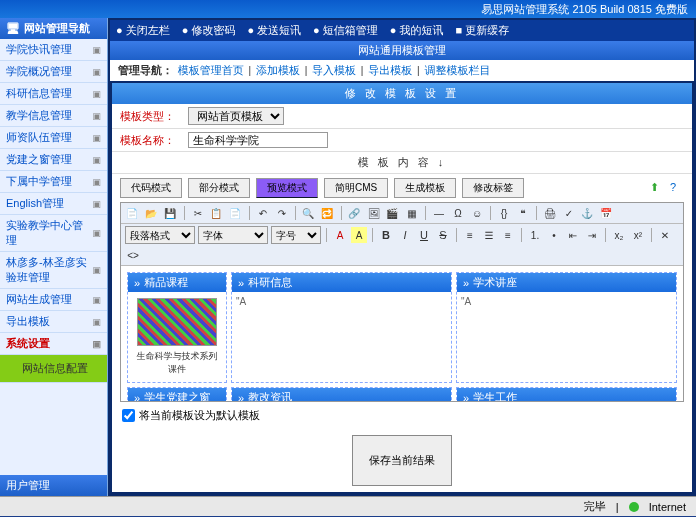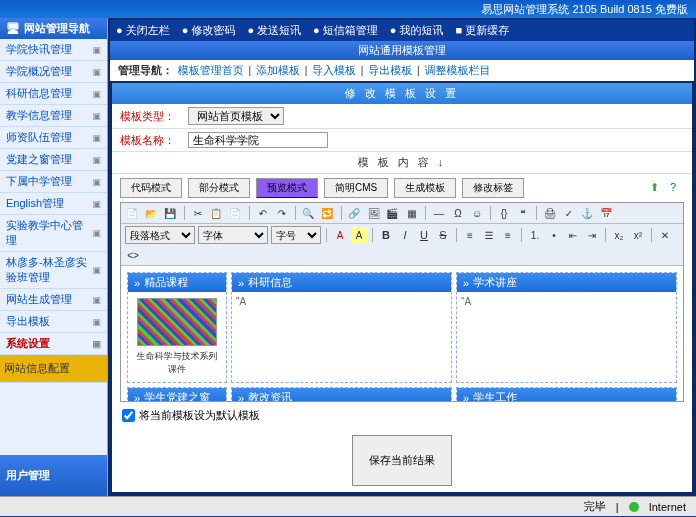--- a/index.html
+++ b/index.html
@@ -5,23 +5,23 @@
 *{margin:0;padding:0;box-sizing:border-box;font-family:"Microsoft YaHei",SimSun,Arial,sans-serif;font-size:11px}
 body{background:#1a3d8a;width:696px;height:517px;overflow:hidden}
 .titlebar{background:linear-gradient(#0a5bcc,#1876dd);height:18px;color:#fff;padding:2px 8px;display:flex;justify-content:space-between}
 .main{display:flex;height:478px}
 .sidebar{width:108px;background:#e8f0ff;border-right:1px solid #7aa8e0;display:flex;flex-direction:column}
 .sb-head{background:linear-gradient(#3a7ce8,#1d5fc8);color:#fff;padding:3px 6px;display:flex;align-items:center;gap:4px;font-weight:bold}
 .sb-info{padding:4px 8px;font-size:10px;color:#333;line-height:14px;background:#d8e6ff;border-bottom:1px solid #a8c8f0}
 .sb-info a{color:#c00;text-decoration:none;margin-right:8px}
 .sb-menu{flex:1;overflow-y:auto}
 .mi{display:flex;align-items:center;justify-content:space-between;padding:3px 6px;border-bottom:1px solid #c8dcf8;background:#e8f0ff;cursor:pointer;color:#0050c8}
-.mi.sub{padding-left:4px;color:#333;background:#eab308}
+.mi.sub{padding-left:22px;color:#333;background:#84cc16}
 .mi .arr{font-size:9px;color:#888}
-.sb-foot{background:linear-gradient(#3a7ce8,#1d5fc8);color:#fff;padding:13px 6px;font-weight:bold}
+.sb-foot{background:linear-gradient(#3a7ce8,#1d5fc8);color:#fff;padding:3px 6px;font-weight:normal}
 .content{flex:1;background:#0a2a6a;padding:2px;display:flex;flex-direction:column}
 .topmenu{background:#0a3a9a;color:#fff;padding:3px 6px;display:flex;gap:12px;font-size:10px}
 .topmenu span{cursor:pointer}
 .crumb{background:linear-gradient(#3a7ce8,#1d5fc8);color:#fff;text-align:center;padding:2px;font-size:11px}
 .crumb2{background:#fff;color:#333;padding:3px 8px;font-size:10px}
 .crumb2 a{color:#06c;margin:0 2px}
 .panel{background:#fff;flex:1;margin:2px;display:flex;flex-direction:column;overflow:hidden}
 .phead{background:linear-gradient(#4a9cee,#2a7cdd);color:#fff;text-align:center;padding:3px;letter-spacing:3px}
 .frow{display:flex;align-items:center;padding:3px 8px;gap:8px;border-bottom:1px solid #ddd}
 .frow label{color:#c00;width:60px}

